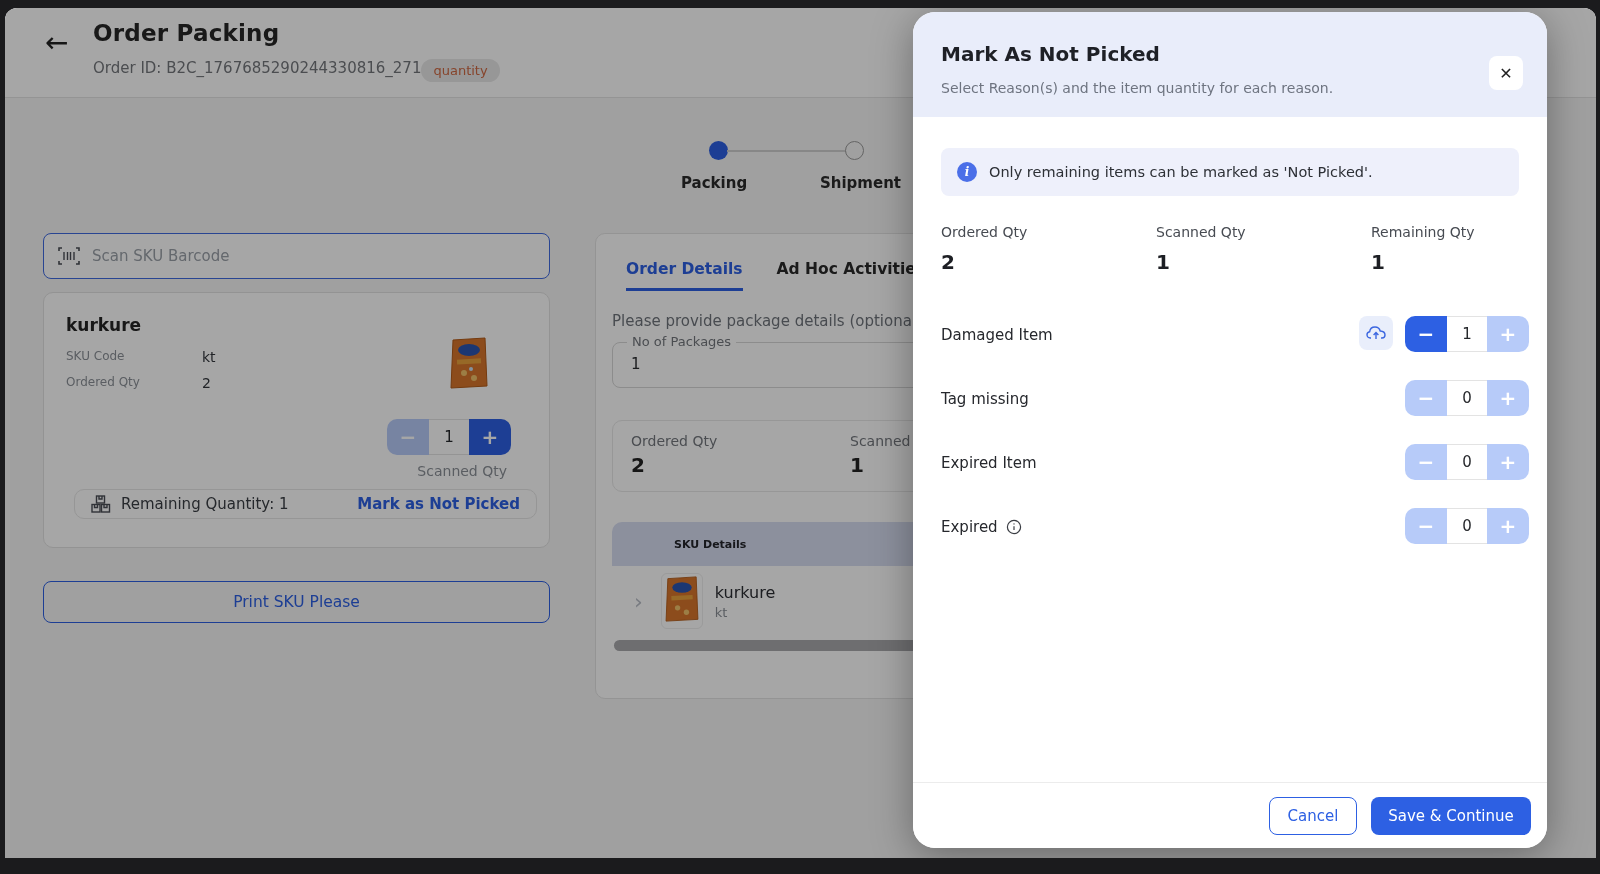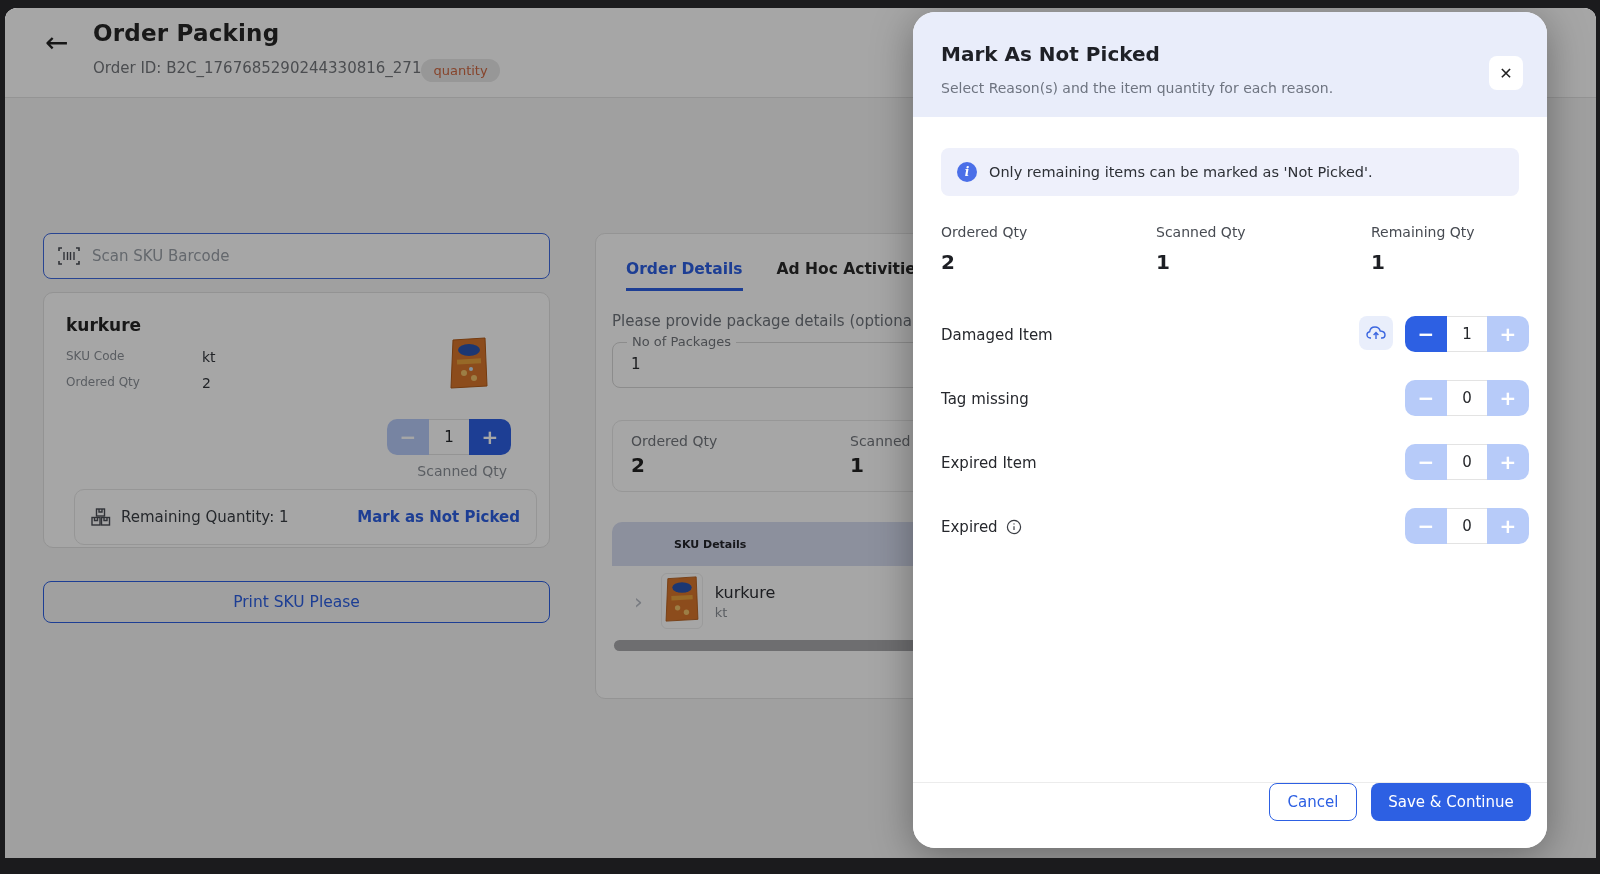--- a/index.html
+++ b/index.html
@@ -32,21 +32,21 @@
   .kv-label { position:absolute; left:22px; font-size:12px; color:#8b9097; }
   .kv-val { position:absolute; left:158px; font-size:14px; color:#33373d; }
   .prod-img { position:absolute; right:60px; top:44px; }
   .stepper-pill { display:flex; height:36px; border-radius:10px; overflow:hidden; }
   .sp-btn { width:42px; display:flex; align-items:center; justify-content:center; font-size:20px; font-weight:700; color:#fff; cursor:pointer; }
   .sp-btn.blue { background:#2d60e3; }
   .sp-btn.light { background:#b7cbf9; }
   .sp-val { width:40px; background:#fff; border-top:1px solid #e3e3e3; border-bottom:1px solid #e3e3e3; display:flex; align-items:center; justify-content:center; font-size:15px; color:#26282c; }
   .card-stepper { position:absolute; right:38px; top:126px; }
   .scanned-lbl { position:absolute; right:42px; top:170px; font-size:14px; color:#8b9097; }
-  .remain-bar { position:absolute; left:30px; right:12px; top:196px; height:56px; border:1px solid #e7e7e7; border-radius:10px; display:flex; align-items:center; padding:0 16px; gap:10px; }
+  .remain-bar { position:absolute; left:30px; right:12px; top:196px; height:30px; border:1px solid #e7e7e7; border-radius:10px; display:flex; align-items:center; padding:0 16px; gap:10px; }
   .remain-txt { font-size:15px; color:#3a3e44; }
   .mark-link { margin-left:auto; font-size:15px; font-weight:600; color:#2d60e3; cursor:pointer; }
   .print-btn { position:absolute; left:38px; top:573px; width:507px; height:42px; border:1.5px solid #2d60e3; border-radius:8px; background:transparent; color:#2d60e3; font-size:15.5px; display:flex; align-items:center; justify-content:center; cursor:pointer; }
 
   
   .order-panel { position:absolute; left:590px; top:225px; width:560px; height:466px; background:#fff; border:1px solid #e4e4e4; border-radius:10px; }
   .tabs { position:absolute; left:30px; top:26px; display:flex; gap:34px; }
   .tab { font-size:15.5px; font-weight:600; color:#2a2a2a; padding-bottom:10px; cursor:pointer; }
   .tab.active { color:#2d60e3; border-bottom:3px solid #2d60e3; }
   .pkg-hint { position:absolute; left:16px; top:78px; font-size:15px; color:#6f747b; }
@@ -78,38 +78,49 @@
   .m-info { position:absolute; left:28px; top:136px; width:578px; height:48px; background:#eef0fb; border-radius:8px; display:flex; align-items:center; padding:0 16px; gap:12px; }
   .i-dot { width:20px; height:20px; border-radius:50%; background:#4b6fe8; color:#fff; font-size:12px; font-style:italic; font-weight:700; display:flex; align-items:center; justify-content:center; font-family:"DejaVu Serif",serif; }
   .m-info-txt { font-size:14.5px; color:#2d3036; }
   .stat { position:absolute; top:212px; }
   .stat .l { font-size:14px; color:#474b52; }
   .stat .v { font-size:20px; font-weight:700; color:#1d1f24; margin-top:10px; }
   .stat.s0 { left:28px; } .stat.s1 { left:243px; } .stat.s2 { left:458px; }
   .reason-lbl { position:absolute; left:28px; font-size:15px; color:#26282d; display:flex; align-items:center; gap:8px; }
   .r-stepper { position:absolute; right:18px; }
   .upload-btn { position:absolute; right:154px; width:34px; height:34px; background:#e9eefb; border-radius:8px; display:flex; align-items:center; justify-content:center; cursor:pointer; }
-  .m-ftr { position:absolute; left:0; bottom:0; width:100%; height:66px; border-top:1px solid #ececec; background:#fff; display:flex; align-items:flex-start; justify-content:flex-end; gap:14px; padding-right:16px; }
+  .m-ftr { position:absolute; left:0; bottom:0; width:100%; height:66px; border-top:1px solid #ececec; background:#fff; display:flex; align-items:center; justify-content:flex-end; gap:14px; padding-right:16px; }
   .btn-cancel { width:88px; height:38px; border:1.5px solid #2d60e3; border-radius:8px; background:#fff; color:#2d60e3; font-size:15px; display:flex; align-items:center; justify-content:center; cursor:pointer; }
   .btn-save { width:160px; height:38px; border-radius:8px; background:#2d60e3; color:#fff; font-size:15px; display:flex; align-items:center; justify-content:center; cursor:pointer; }
 </style>
 </head>
 <body>
 
 <div class="screen">
 
   <div class="hdr">
     <div class="back">←</div>
     <div class="title">Order Packing</div>
     <div class="sub">
       <span>Order ID: B2C_1767685290244330816_271</span>
       <span class="badge">quantity</span>
     </div>
   </div>
 
+  <div class="stepper">
+    <div class="dots">
+      <div class="dot active"></div>
+      <div class="dot-line"></div>
+      <div class="dot idle"></div>
+    </div>
+    <div class="step-labels">
+      <div class="step-label a">Packing</div>
+      <div class="step-label b">Shipment</div>
+    </div>
+  </div>
 
   <div class="scanbox">
     <svg width="22" height="20" viewBox="0 0 22 20" fill="none" stroke="#4a4e55" stroke-width="1.6">
       <path d="M1 5 V2 H4 M18 2 H21 V5 M21 15 V18 H18 M4 18 H1 V15"></path>
       <path d="M6 6 V14 M9.5 6 V14 M12.5 6 V14 M16 6 V14" stroke-width="1.4"></path>
     </svg>
     <span class="scan-ph">Scan SKU Barcode</span>
   </div>
 
   <div class="prod-card">

